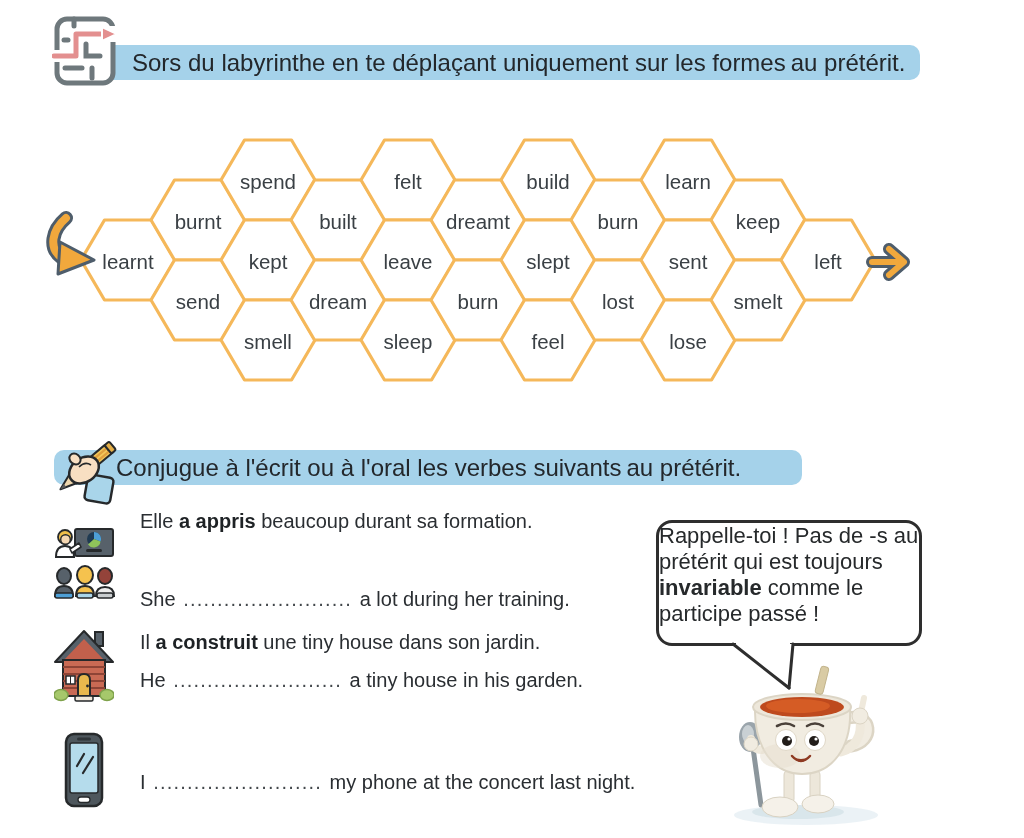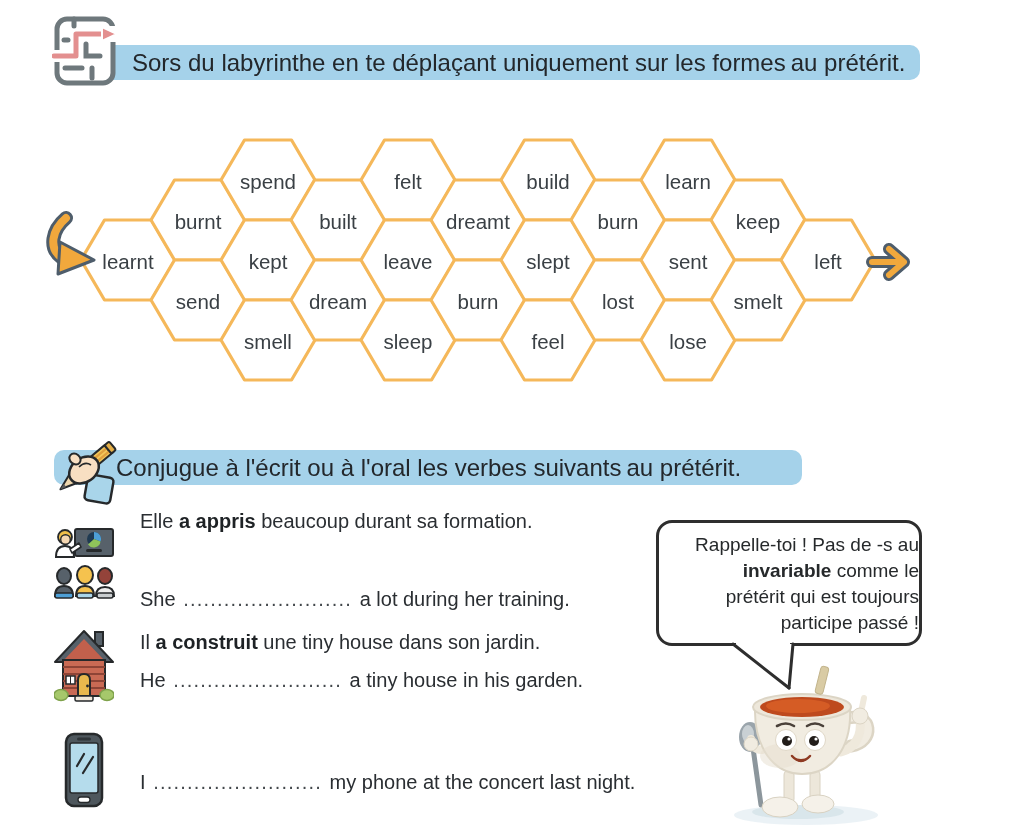--- a/index.html
+++ b/index.html
@@ -10,21 +10,21 @@
           display:flex;align-items:center;font-size:24px;color:#23272B;white-space:nowrap;}
   .banner b{font-weight:400;margin-left:5px;}
   .exline{position:absolute;left:140px;font-size:20px;white-space:nowrap;color:#2A2E32;}
   .exline b{font-weight:700;color:#1E2225;}
   .dots{letter-spacing:1.2px;color:#43484C;margin:0 2px;}
   .hexp{fill:#FFFFFF;stroke:#F5B85A;stroke-width:3.2;stroke-linejoin:round;}
   .hexw{font-family:"Liberation Sans",sans-serif;font-size:20.5px;fill:#3A4045;
         text-anchor:middle;dominant-baseline:central;}
   .bubble{position:absolute;left:656px;top:520px;width:266px;height:126px;background:#fff;
           border:3px solid #2E2E2E;border-radius:16px;box-sizing:border-box;
-          text-align:right;font-size:19px;line-height:26px;padding-top:9px;color:#26292B;}
+          text-align:left;font-size:22px;line-height:26px;color:#26292B;}
   .bubble b{font-weight:700;}
 </style>
 </head>
 <body>
 
 <div class="page">
 
   <svg viewBox="0 0 1024 420" style="left:0;top:0;width:1024px;height:420px">
 
     <g class="hex" transform="translate(128,260)">
@@ -233,22 +233,22 @@
     <path d="M 13 34 L 20 22" stroke="#26292B" stroke-width="2.2" stroke-linecap="round"></path>
     <path d="M 19 41 L 29 25" stroke="#26292B" stroke-width="2.2" stroke-linecap="round"></path>
     <rect x="14" y="65" width="12" height="5.5" rx="2.75" fill="#FFFFFF" stroke="#26292B" stroke-width="1.3"></rect>
   </svg>
   <div class="exline" style="top:771px;">
     <span>I </span><span class="dots">.........................</span><span> my phone at the concert last night.</span>
   </div>
 
   <div class="bubble">
     <div>Rappelle-toi ! Pas de -s au</div>
+    <div>prétérit qui est toujours</div>
     <div><b>invariable</b><span> comme le</span></div>
-    <div>prétérit qui est toujours</div>
     <div>participe passé !</div>
   </div>
   <svg viewBox="0 0 80 56" style="left:725px;top:640px;width:80px;height:56px">
     <polygon points="8,4 68,4 64,48" fill="#FFFFFF"></polygon>
     <rect x="11" y="0" width="54" height="7" fill="#FFFFFF"></rect>
     <path d="M 8 4 L 64 48" stroke="#2E2E2E" stroke-width="3" stroke-linecap="round" fill="none"></path>
     <path d="M 68 4 L 64 48" stroke="#2E2E2E" stroke-width="3" stroke-linecap="round" fill="none"></path>
   </svg>
 
   <svg viewBox="0 0 210 178" style="left:698px;top:660px;width:210px;height:178px">

